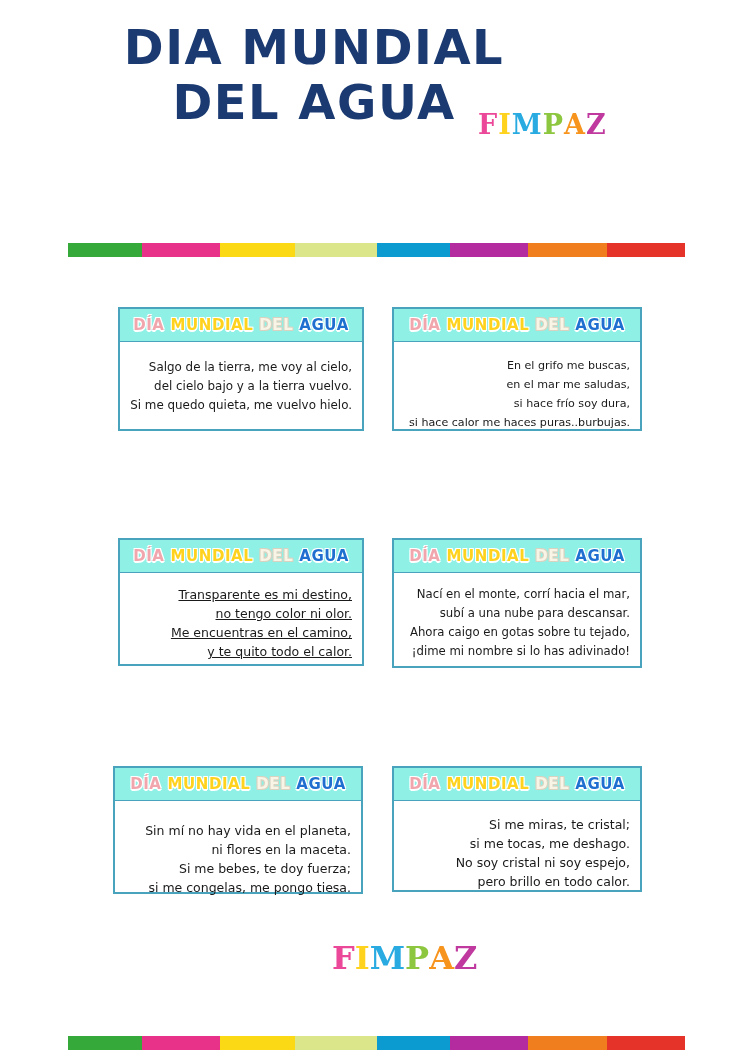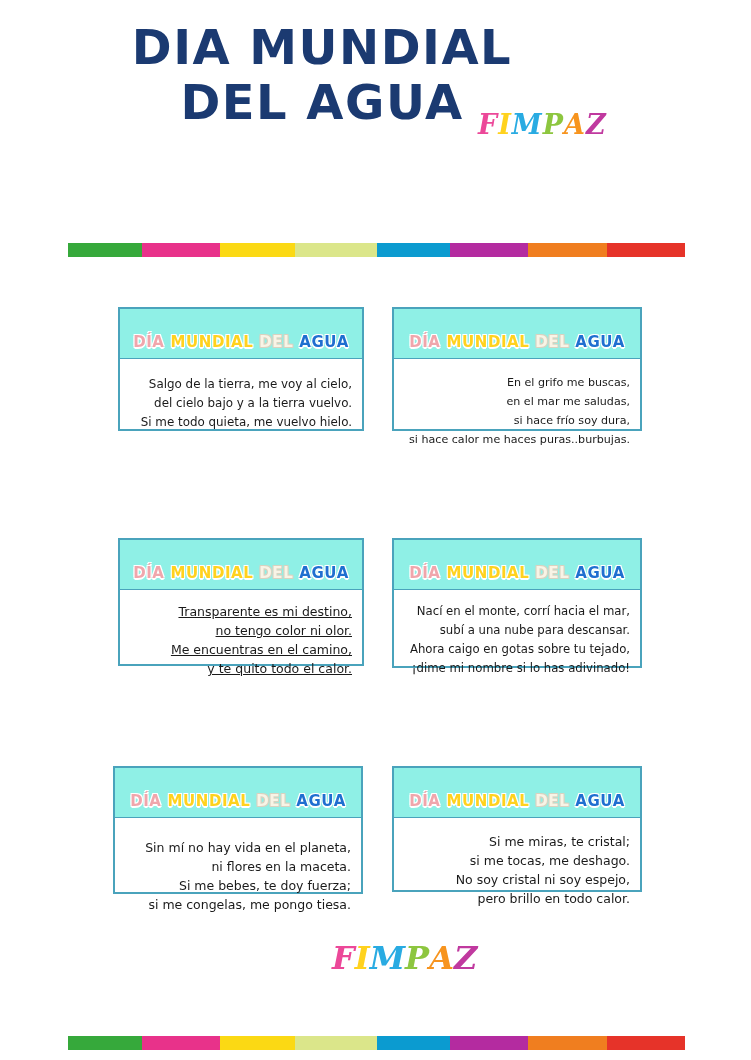--- a/index.html
+++ b/index.html
@@ -12,21 +12,21 @@
     height: 1060px;
     position: relative;
     overflow: hidden;
     font-family: "Liberation Sans", sans-serif;
     -webkit-font-smoothing: antialiased;
   }
 
   
   .title-block {
     position: absolute;
-    left: 12px;
+    left: 4px;
     top: 22px;
     width: 620px;
     text-align: center;
   }
   .title-line {
     font-family: "DejaVu Sans", sans-serif;
     font-weight: bold;
     color: #1b3a71;
     font-size: 48px;
     letter-spacing: 1.5px;
@@ -37,21 +37,20 @@
     margin-top: 5px;
   }
 
   
   .fimpaz {
     position: absolute;
     font-family: "DejaVu Serif", serif;
     font-weight: bold;
     letter-spacing: 1px;
     white-space: nowrap;
-    font-style: italic;
   }
   .fimpaz span { display: inline-block; }
   .fimpaz-top {
     left: 478px;
     top: 109px;
     font-size: 27px;
   }
   .fimpaz-bottom {
     left: 332px;
     top: 939px;
@@ -84,21 +83,20 @@
     text-align: center;
     border-bottom: 1px solid #4aa3bc;
   }
   .card-title {
     font-family: "DejaVu Sans", sans-serif;
     font-weight: bold;
     font-size: 15px;
     letter-spacing: 0.6px;
     white-space: nowrap;
     display: inline-block;
-    margin-top: 17px;
   }
   .card-title .w { display: inline-block; }
   .w-dia  { color: #f0a6ac; text-shadow: -1px -1px 0 #fff, 1px -1px 0 #fff, -1px 1px 0 #fff, 1px 1px 0 #fff, 0 2px 0 #fff; }
   .w-mun  { color: #ffd21e; text-shadow: -1px -1px 0 #fff, 1px -1px 0 #fff, -1px 1px 0 #fff, 1px 1px 0 #fff, 0 2px 0 #fff; }
   .w-del  { color: #f8f4e6; text-shadow: -1px -1px 0 #d8d2c0, 1px -1px 0 #d8d2c0, -1px 1px 0 #d8d2c0, 1px 1px 0 #d8d2c0; }
   .w-agua { color: #1f6fd0; text-shadow: -1px -1px 0 #fff, 1px -1px 0 #fff, -1px 1px 0 #fff, 1px 1px 0 #fff, 0 2px 0 #fff; }
 
   .card-body {
     padding: 14px 10px 12px 10px;
     font-family: "DejaVu Sans", sans-serif;
@@ -146,21 +144,21 @@
     <div class="seg" style="background: rgb(230, 51, 41); flex: 78 0 0px;"></div>
   </div>
 
 <div class="card" id="card-1">
   <div class="card-header">
     <span class="card-title"><span class="w w-dia">DÍA</span>&nbsp;<span class="w w-mun">MUNDIAL</span>&nbsp;<span class="w w-del">DEL</span>&nbsp;<span class="w w-agua">AGUA</span></span>
   </div>
   <div class="card-body align-center" style="font-size: 11.9px;">
       <span class="ln">Salgo de la tierra, me voy al cielo,</span>
       <span class="ln">del cielo bajo y a la tierra vuelvo.</span>
-      <span class="ln">Si me todo quieta, me vuelvo hielo.</span>
+      <span class="ln">Si me quedo quieta, me vuelvo hielo.</span>
     </div>
 </div>
 
 <div class="card" id="card-2">
   <div class="card-header">
     <span class="card-title"><span class="w w-dia">DÍA</span>&nbsp;<span class="w w-mun">MUNDIAL</span>&nbsp;<span class="w w-del">DEL</span>&nbsp;<span class="w w-agua">AGUA</span></span>
   </div>
   <div class="card-body align-left" style="font-size: 11.1px;">
       <span class="ln">En el grifo me buscas,</span>
       <span class="ln">en el mar me saludas,</span>

